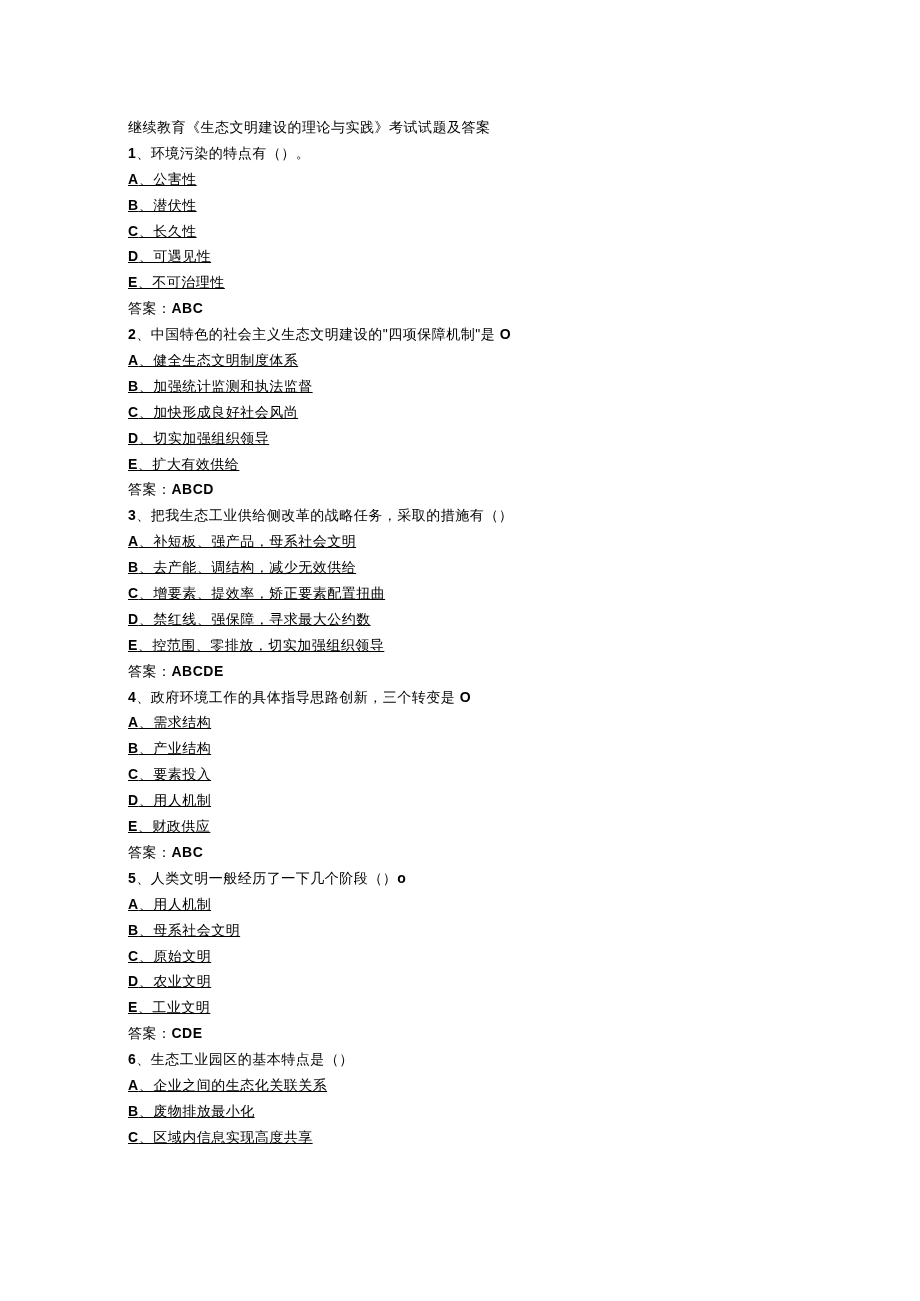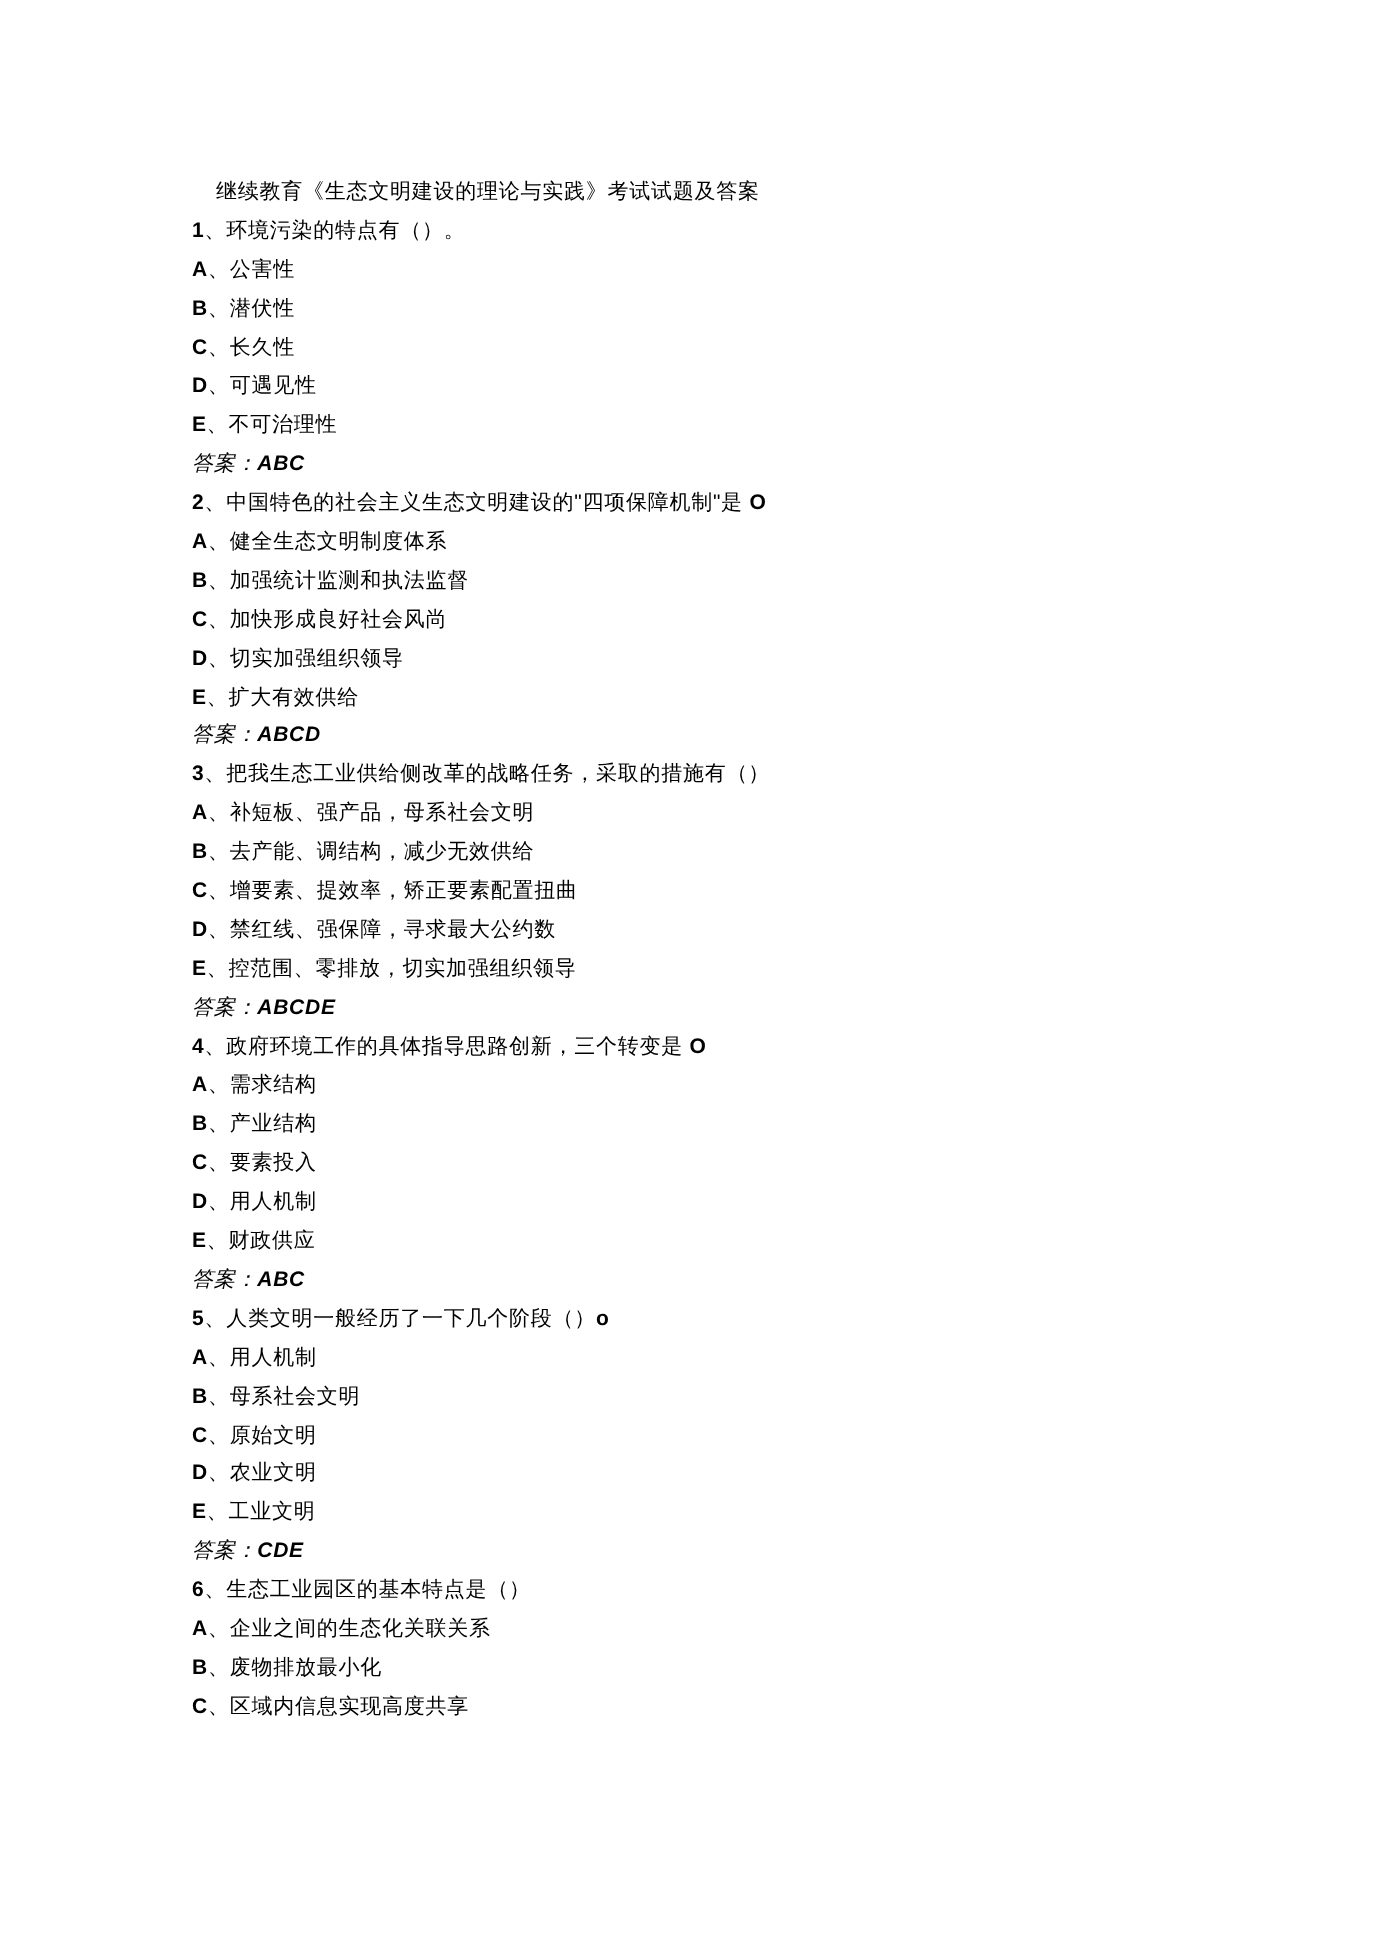--- a/index.html
+++ b/index.html
@@ -11,31 +11,30 @@
       background: #ffffff;
       font-family: "Microsoft YaHei", "SimSun", sans-serif;
       font-size: 14px;
       color: #000000;
       line-height: 1.85;
       padding: 115px 128px 40px 128px;
       width: 920px;
     }
     .title-line {
       letter-spacing: 0.5px;
-      margin-left: 16px;
     }
     .question-line {
       letter-spacing: 0.5px;
     }
     .option-line {
       letter-spacing: 0.5px;
+      text-decoration: underline;
     }
     .answer-line {
       letter-spacing: 0.5px;
-      font-style: italic;
     }
     .bold-num {
       font-weight: bold;
       font-family: Arial, sans-serif;
     }
     .bold-letter {
       font-weight: bold;
       font-family: Arial, sans-serif;
     }
     .bold-answer {

